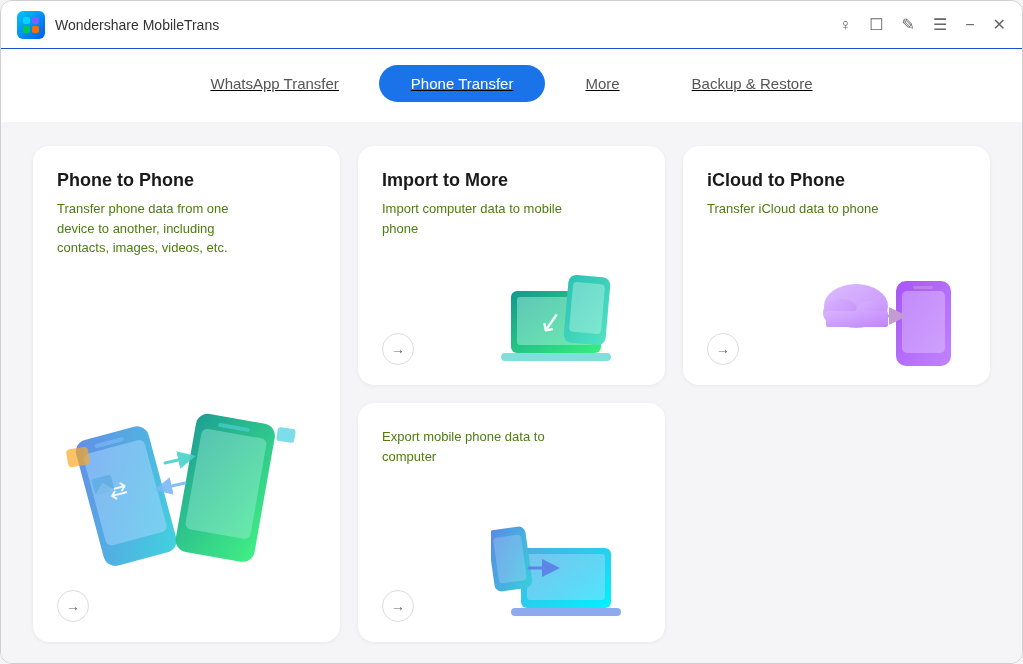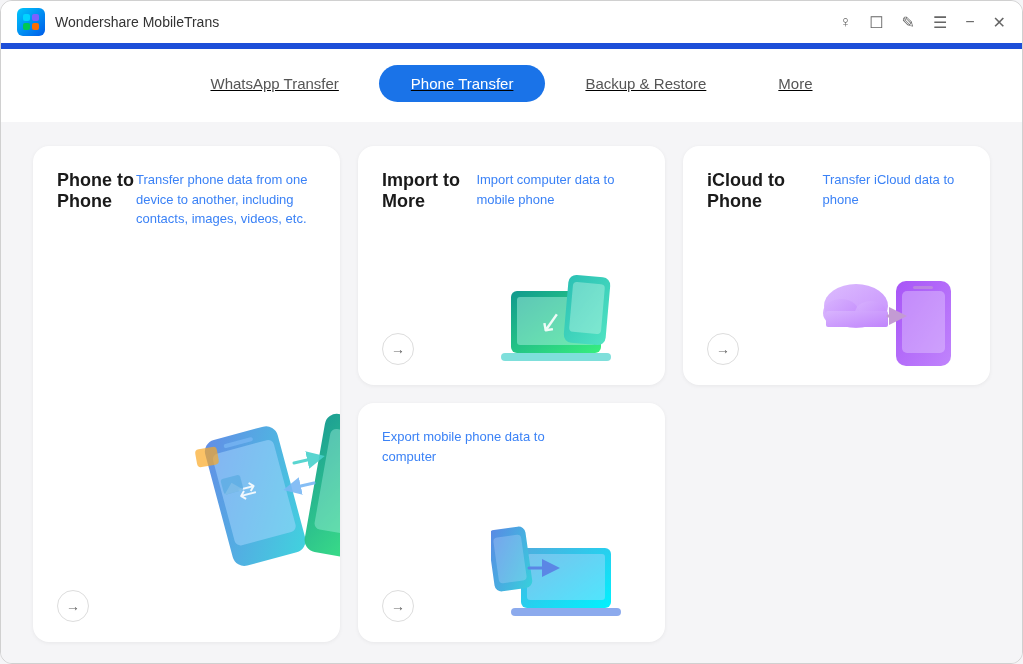--- a/index.html
+++ b/index.html
@@ -14,21 +14,21 @@
     }
 
     
     .title-bar {
       display: flex;
       align-items: center;
       justify-content: space-between;
       background: #ffffff;
       height: 48px;
       padding: 0 16px;
-      border-bottom: 6px solid #1d4ed8;
+      border-bottom: 1px solid #1d4ed8;
     }
     .title-bar-left {
       display: flex;
       align-items: center;
       gap: 10px;
     }
     .app-icon {
       width: 28px;
       height: 28px;
       border-radius: 6px;
@@ -94,38 +94,38 @@
     }
 
     
     .card {
       background: #ffffff;
       border-radius: 16px;
       padding: 24px;
       position: relative;
       overflow: hidden;
       display: flex;
-      flex-direction: row;
+      flex-direction: column;
       cursor: pointer;
       box-shadow: 0 1px 4px rgba(0,0,0,0.06);
       transition: box-shadow 0.2s;
     }
     .card.large {
       grid-row: span 2;
     }
 
     .card-title {
       font-size: 18px;
       font-weight: 600;
       color: #1a1a1a;
       margin-bottom: 8px;
     }
     .card-desc {
       font-size: 13px;
-      color: #3b82f6;
+      color: #4d7c0f;
       line-height: 1.5;
       max-width: 180px;
     }
 
     .card-arrow {
       position: absolute;
       bottom: 20px;
       left: 24px;
       width: 32px;
       height: 32px;
@@ -160,22 +160,22 @@
     <span class="title-bar-icon">✎</span>
     <span class="title-bar-icon">☰</span>
     <span class="title-bar-icon">−</span>
     <span class="title-bar-icon">✕</span>
   </div>
 </div>
 
 <div class="nav-bar">
   <button class="nav-tab">WhatsApp Transfer</button>
   <button class="nav-tab active">Phone Transfer</button>
+  <button class="nav-tab">More</button>
   <button class="nav-tab">Backup &amp; Restore</button>
-  <button class="nav-tab">More</button>
 </div>
 
 <div class="main-content">
 
   <div class="card large">
     <div class="card-title">Phone to Phone</div>
     <div class="card-desc">Transfer phone data from one device to another, including contacts, images, videos, etc.</div>
 
     <div style="flex:1; position:relative; margin-top:10px;">
       <svg width="260" height="220" viewBox="0 0 260 220" style="position:absolute;bottom:30px;left:50%;transform:translateX(-50%)">

